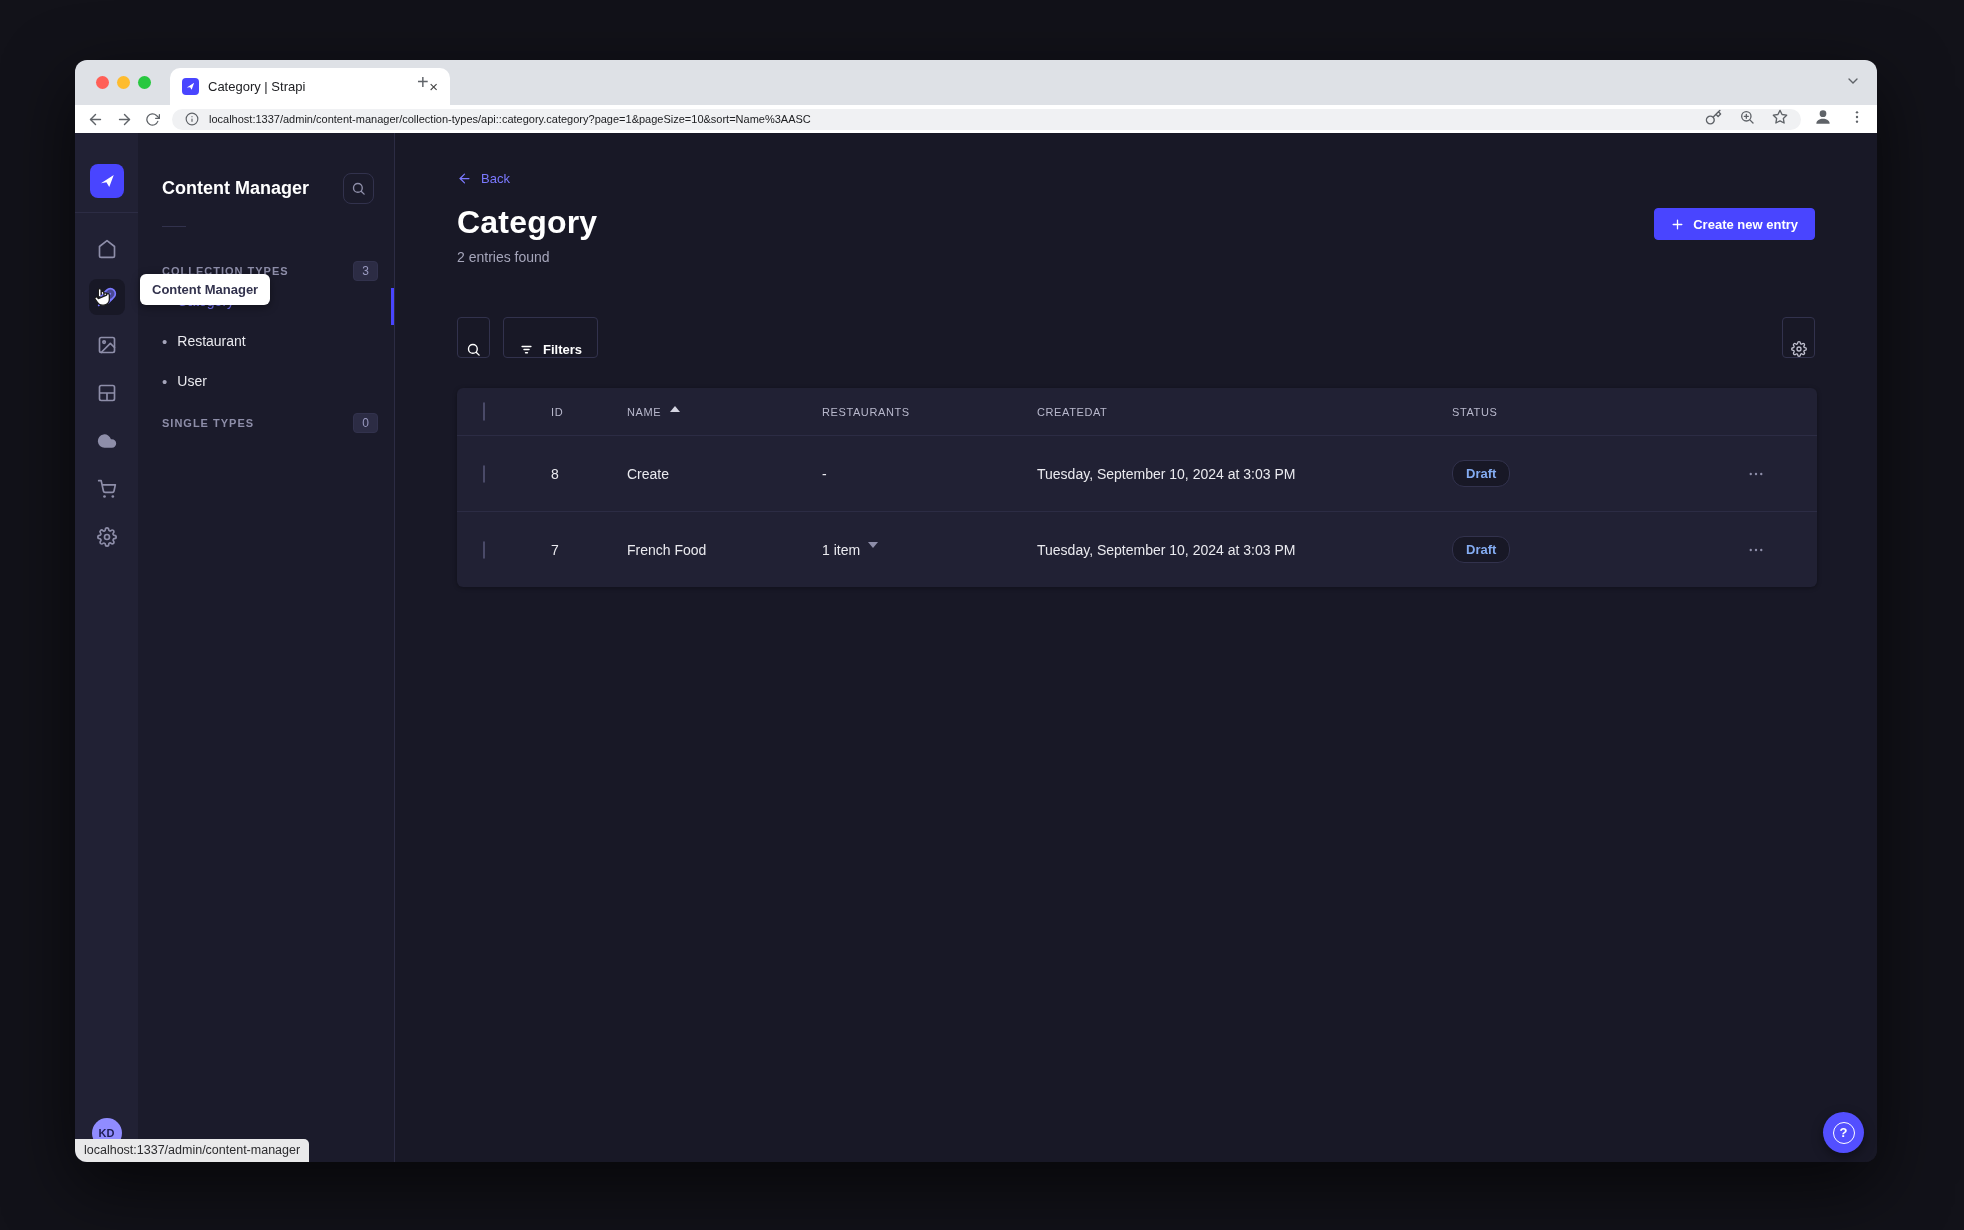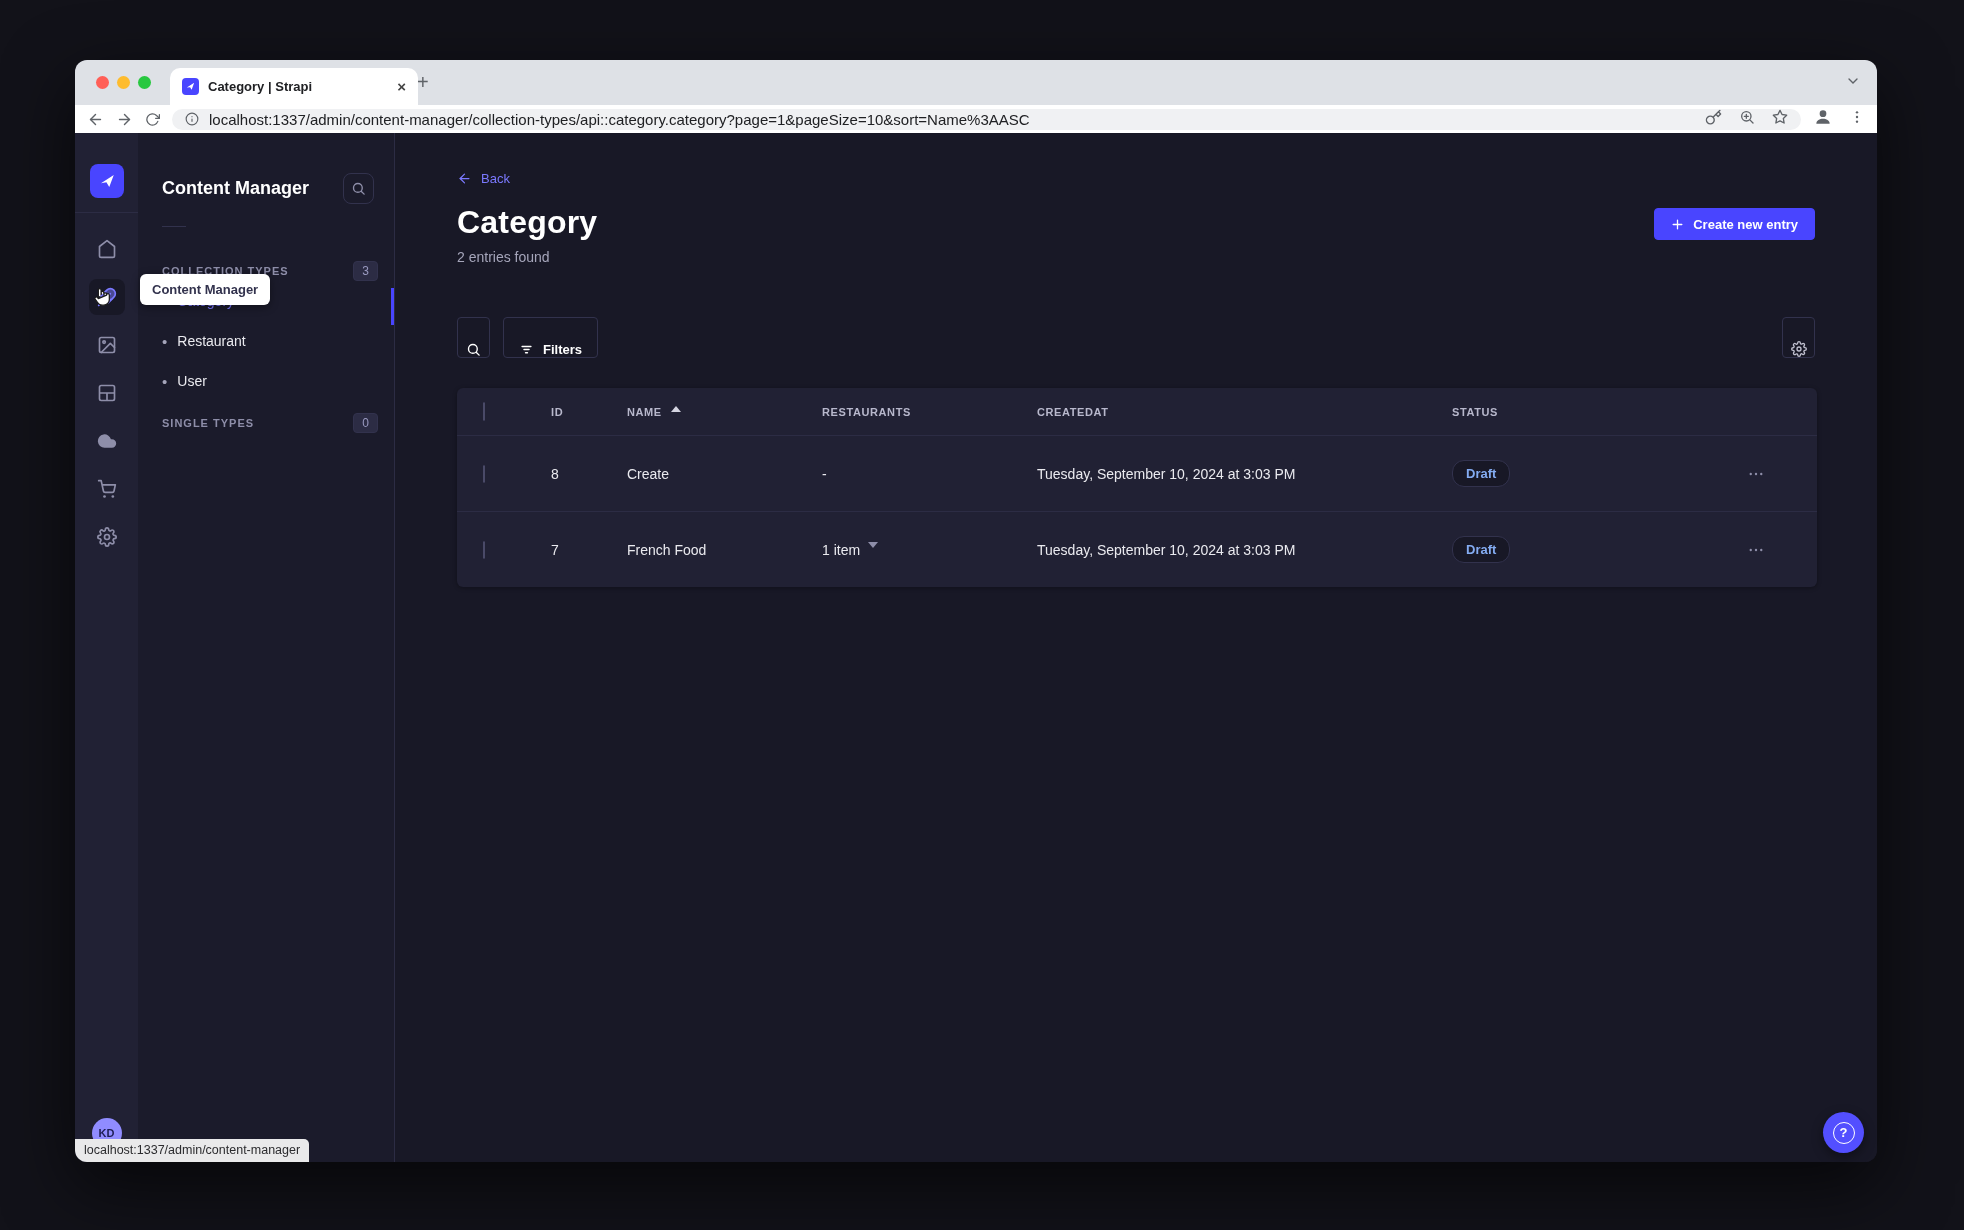--- a/index.html
+++ b/index.html
@@ -9,36 +9,36 @@
   
   .window { position:absolute; left:75px; top:60px; width:1802px; height:1102px;
             border-radius:12px; overflow:hidden; box-shadow:0 24px 70px rgba(0,0,0,.65);
             display:flex; flex-direction:column; background:#181826; }
 
   
   .tabstrip { height:45px; background:#dee1e6; position:relative; flex:none; }
   .traffic { position:absolute; left:21px; top:16px; display:flex; gap:8px; }
   .dot { width:13px; height:13px; border-radius:50%; }
   .dot.red{background:#ff5f57} .dot.yellow{background:#febc2e} .dot.green{background:#28c840}
-  .tab { position:absolute; left:95px; top:8px; width:248px; height:37px; background:#fff;
-         border-radius:10px 10px 0 0; display:flex; align-items:center; gap:9px; padding:11px 12px;font-weight:bold; }
+  .tab { position:absolute; left:95px; top:8px; width:280px; height:37px; background:#fff;
+         border-radius:10px 10px 0 0; display:flex; align-items:center; gap:9px; padding:11px 12px; }
   .favicon { width:17px; height:17px; border-radius:4px; background:#4945ff; flex:none;
              display:flex; align-items:center; justify-content:center; }
   .tab-title { font-size:13px; color:#202124; flex:1; white-space:nowrap; overflow:hidden; }
   .tab-close { font-size:15px; color:#444; line-height:1; }
   .newtab { position:absolute; left:342px; top:11px; font-size:20px; color:#5f6368; font-weight:400; }
   .strip-chevron { position:absolute; right:16px; top:13px; color:#5f6368; }
 
   
   .toolbar { height:28px; background:#fff; display:flex; align-items:center; padding:0 12px;
              gap:12px; flex:none; }
   .nav-ic { color:#5f6368; display:flex; align-items:center; }
   .urlbar { flex:1; height:21px; background:#f0f1f3; border-radius:11px; display:flex;
             align-items:center; gap:10px; padding:0 13px; min-width:0; }
-  .url-text { font-size:15px; color:#202124; white-space:nowrap; overflow:hidden; }
+  .url-text { font-size:11px; color:#202124; white-space:nowrap; overflow:hidden; }
   .urlbar-right { margin-left:auto; display:flex; gap:17px; align-items:center; color:#5f6368; }
   .chrome-right { display:flex; gap:16px; align-items:center; color:#5f6368; }
 
   
   .app { flex:1; display:flex; background:#181826; position:relative; min-height:0; }
 
   
   .rail { width:63px; background:#212134; flex:none; display:flex; flex-direction:column;
           align-items:center; position:relative; }
   .rail-logo { margin-top:31px; width:34px; height:34px; border-radius:8px; background:#4945ff;
@@ -97,21 +97,21 @@
   .sq { width:33px; }
   .filters-btn { padding:0 15px; font-size:13px; font-weight:600; color:#fff; }
   .gear-btn { margin-left:auto; }
 
   
   .table-card { margin-top:30px; width:1360px; background:#212134; border-radius:6px;
                 box-shadow:0 1px 4px rgba(3,3,5,.35); overflow:hidden; }
   .thead, .trow { display:grid; grid-template-columns:94px 76px 195px 215px 415px 295px 70px;
                   align-items:center; }
   .thead { height:47px; }
-  .th { font-size:11px; font-weight:700; letter-spacing:.6px; color:#b8b8cc; }
+  .th { font-size:11px; font-weight:400; letter-spacing:.6px; color:#b8b8cc; }
   .trow { height:76px; border-top:1px solid #2c2c44; font-size:14px; color:#eaeaef; }
   .cell-check { padding-left:26px; }
   .checkbox { width:21px; height:21px; border:1px solid #4a4a68; border-radius:4px; background:#212134; }
   .name-h { display:flex; align-items:flex-start; gap:9px; }
   .sort-up { width:0; height:0; border-left:5px solid transparent; border-right:5px solid transparent;
              border-bottom:6px solid #d4d4e0; }
   .rel-cell { display:flex; align-items:flex-start; gap:8px; }
   .caret-down { width:0; height:0; border-left:5px solid transparent; border-right:5px solid transparent;
                 border-top:6px solid #8e8ea9; }
   .status-badge { display:inline-flex; align-items:center; background:#181826; border:1px solid #32324d;

